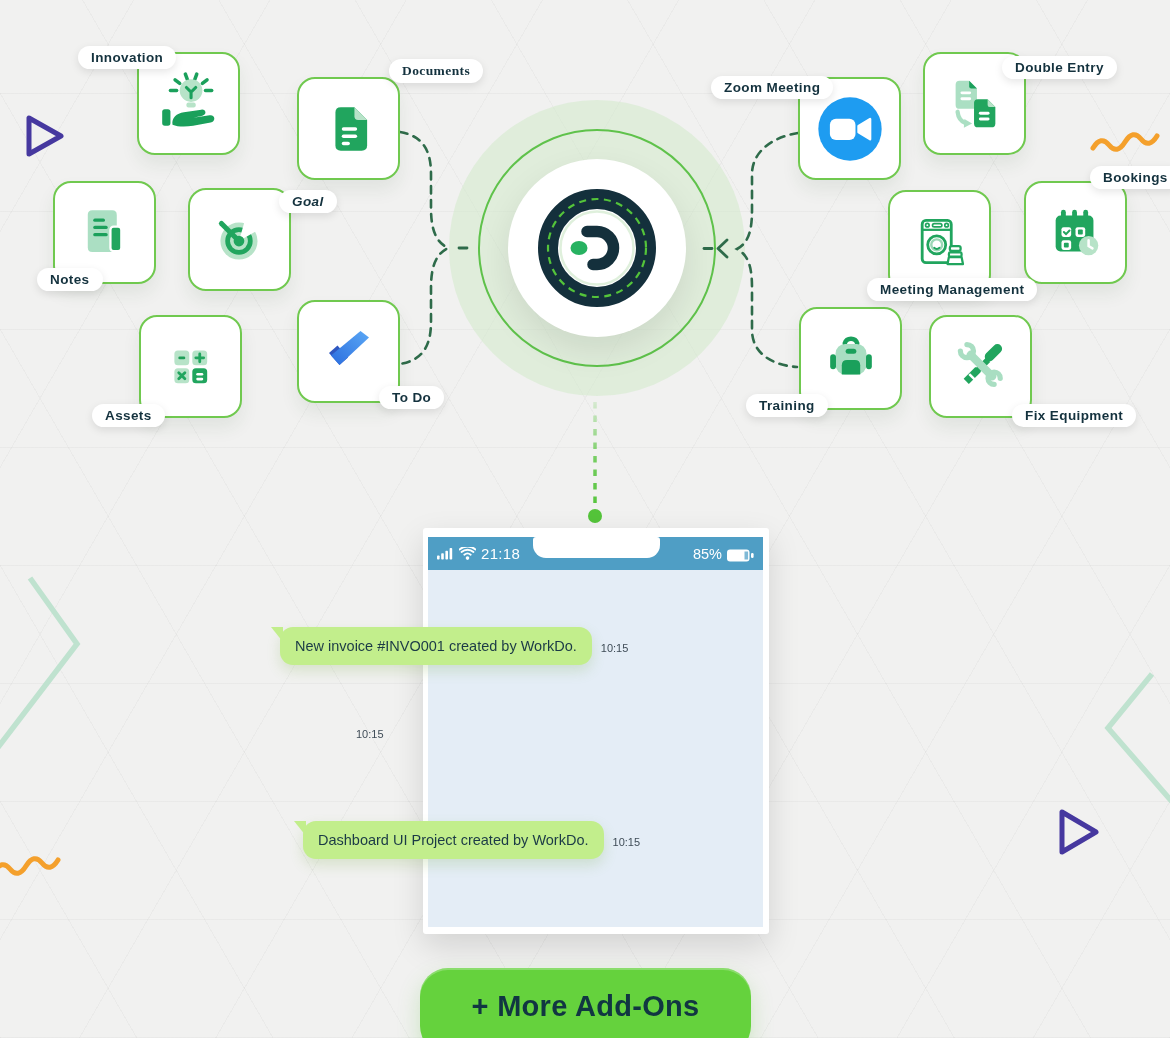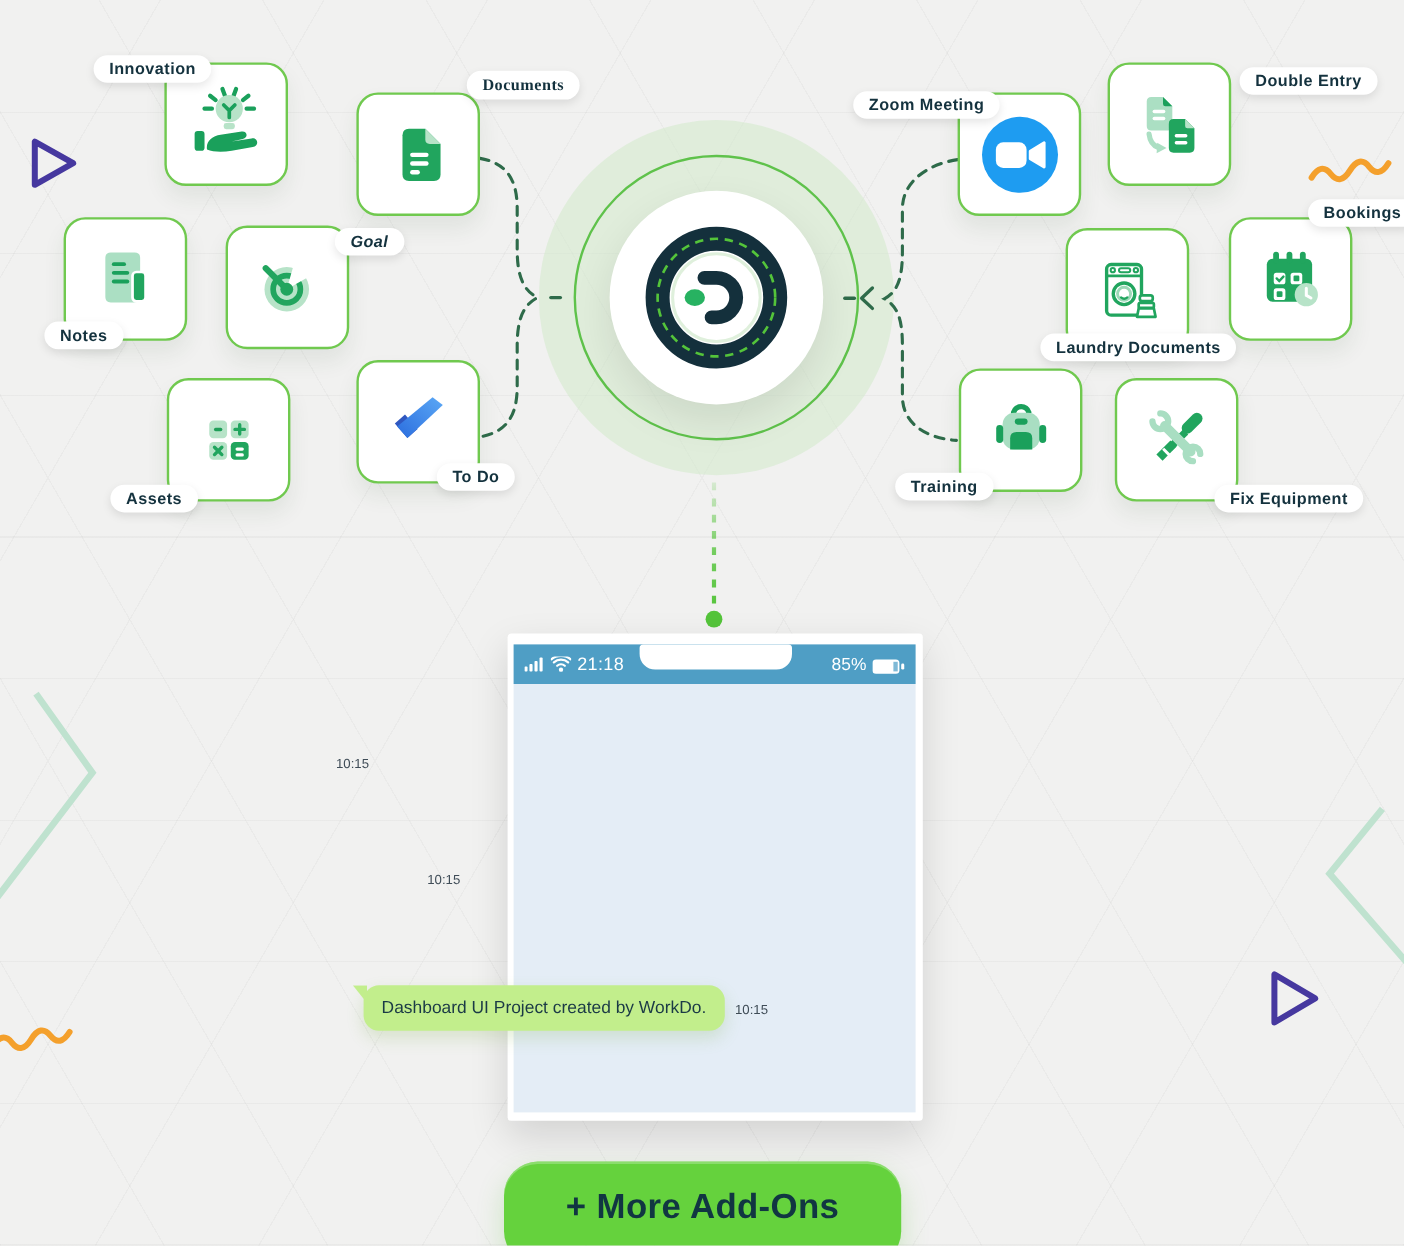--- a/index.html
+++ b/index.html
@@ -263,24 +263,24 @@
     <path d="M17 8 A7 7 0 1 1 10 15" stroke="#a9dec2" stroke-width="5.6" fill="none" stroke-linecap="round"></path>
     <path d="M46 50.5 A6.5 6.5 0 1 1 52.5 44" stroke="#a9dec2" stroke-width="5.6" fill="none" stroke-linecap="round"></path>
   </svg>
 </div>
 
 <div class="pill" style="left:78px;top:46px;">Innovation</div>
 <div class="pill" style="left:389px;top:59px;font-family:Liberation Serif, serif;">Documents</div>
 <div class="pill" style="left:37px;top:268px;">Notes</div>
 <div class="pill" style="left:279px;top:190px;font-style:italic;">Goal</div>
 <div class="pill" style="left:92px;top:404px;">Assets</div>
-<div class="pill" style="left:364px;top:386px;">To Do</div>
+<div class="pill" style="left:379px;top:386px;">To Do</div>
 <div class="pill" style="left:711px;top:76px;">Zoom Meeting</div>
-<div class="pill" style="left:1033px;top:56px;">Double Entry</div>
-<div class="pill" style="left:867px;top:278px;">Laundry Documents</div>
+<div class="pill" style="left:1002px;top:56px;">Double Entry</div>
+<div class="pill" style="left:867px;top:278px;">Meeting Management</div>
 <div class="pill" style="left:1090px;top:166px;">Bookings</div>
 <div class="pill" style="left:746px;top:394px;">Training</div>
 <div class="pill" style="left:1012px;top:404px;">Fix Equipment</div>
 
 <div class="abs phone">
   <div class="statusbar">
     <div class="sb-left">
       <svg width="17" height="13" viewBox="0 0 17 13">
         <g fill="#ffffff">
           <rect x="0" y="8.5" width="2.6" height="4" rx="0.8"></rect>
@@ -302,20 +302,21 @@
         <rect x="0" y="0.5" width="22.5" height="12" rx="3" fill="#ffffff"></rect>
         <rect x="17.5" y="2.5" width="3.6" height="8" fill="#7fb9d6"></rect>
         <rect x="24" y="4" width="2.6" height="5" rx="1.2" fill="#ffffff"></rect>
       </svg>
     </div>
   </div>
   <div class="screen"></div>
 </div>
 
 <div class="msg-row" style="left:280px;top:627px;">
+  <div class="bubble">New invoice #INVO001 created by WorkDo.</div>
   <span class="msg-time">10:15</span>
 </div>
 <div class="msg-row" style="left:356px;top:724px;">
   <span class="msg-time">10:15</span>
 </div>
 <div class="msg-row" style="left:258px;top:821px;padding-left:45px;">
   <div class="bubble">Dashboard UI Project created by WorkDo.</div>
   <span class="msg-time">10:15</span>
 </div>
 

